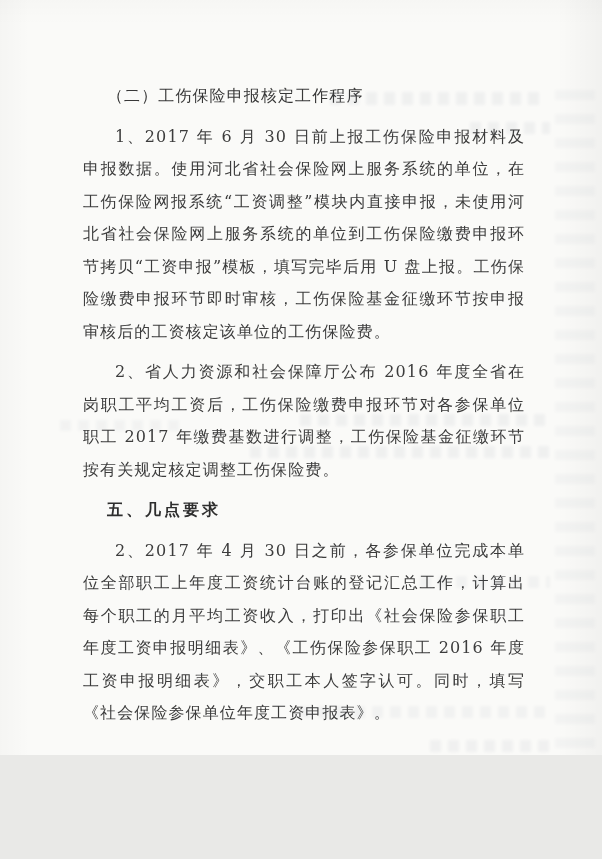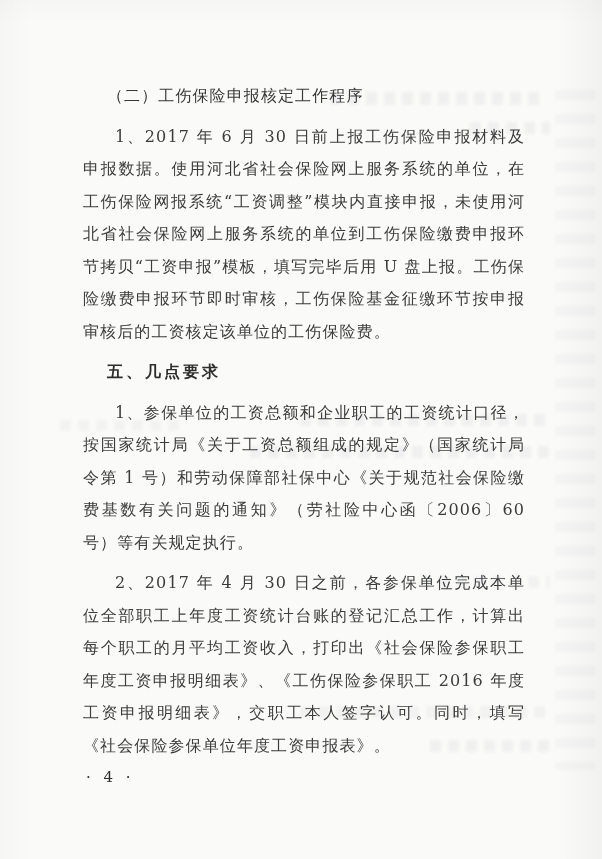--- a/index.html
+++ b/index.html
@@ -4,21 +4,21 @@
 <style>
   html, body {
     margin: 0;
     padding: 0;
     background: #e9e9e7;
     font-family: "DejaVu Serif", "Liberation Serif", serif;
   }
   .page {
     position: relative;
     width: 602px;
-    height: 859px;
+    height: 755px;
     margin: 0 auto;
     background: #fafaf8;
     overflow: hidden;
     color: #3c3c3c;
   }
   
   .page::before {
     content: "";
     position: absolute;
     inset: 0;
@@ -93,24 +93,24 @@
 </head>
 <body>
 
 <div class="page">
 
   <div class="content">
     <p class="sub-heading">（二）工伤保险申报核定工作程序</p>
 
     <p class="para">1、2017 年 6 月 30 日前上报工伤保险申报材料及申报数据。使用河北省社会保险网上服务系统的单位，在工伤保险网报系统“工资调整”模块内直接申报，未使用河北省社会保险网上服务系统的单位到工伤保险缴费申报环节拷贝“工资申报”模板，填写完毕后用 U 盘上报。工伤保险缴费申报环节即时审核，工伤保险基金征缴环节按申报审核后的工资核定该单位的工伤保险费。</p>
 
+    <p class="para">2、省人力资源和社会保障厅公布 2016 年度全省在岗职工平均工资后，工伤保险缴费申报环节对各参保单位职工 2017 年缴费基数进行调整，工伤保险基金征缴环节按有关规定核定调整工伤保险费。</p>
 
     <p class="main-heading">五、几点要求</p>
 
-    <p class="para">1、参保单位的工资总额和企业职工的工资统计口径，按国家统计局《关于工资总额组成的规定》（国家统计局令第 1 号）和劳动保障部社保中心《关于规范社会保险缴费基数有关问题的通知》（劳社险中心函〔2006〕60 号）等有关规定执行。</p>
 
     <p class="para">2、2017 年 4 月 30 日之前，各参保单位完成本单位全部职工上年度工资统计台账的登记汇总工作，计算出每个职工的月平均工资收入，打印出《社会保险参保职工年度工资申报明细表》、《工伤保险参保职工 2016 年度工资申报明细表》，交职工本人签字认可。同时，填写《社会保险参保单位年度工资申报表》。</p>
 
   </div>
 
   <div class="page-number">· 4 ·</div>
 
   <div class="bleed b1"></div>
   <div class="bleed b2"></div>
   <div class="bleed b3"></div>

